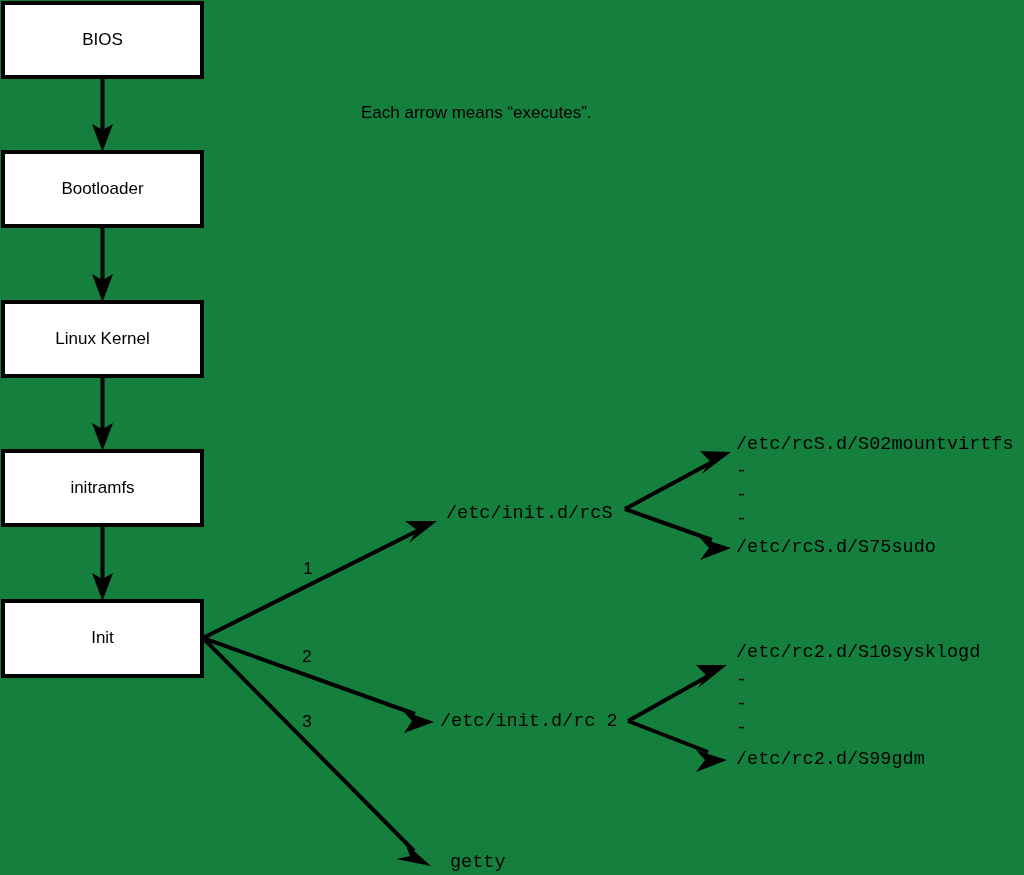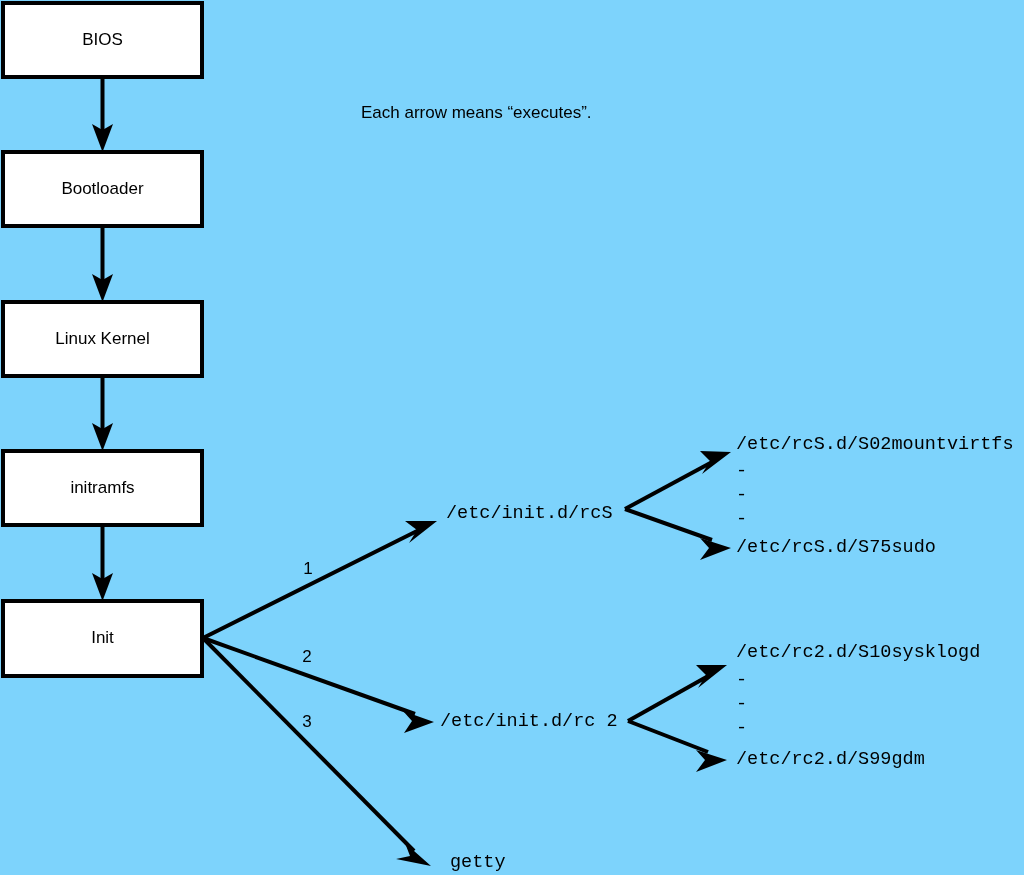--- a/index.html
+++ b/index.html
@@ -4,21 +4,21 @@
 <style>
   html, body {
     margin: 0;
     padding: 0;
     background: #ffffff;
   }
   #diagram-root {
     position: relative;
     width: 1024px;
     height: 875px;
-    background: #7dd3fc;
+    background: #15803d;
     overflow: hidden;
     font-family: "Liberation Sans", sans-serif;
   }
   svg#boot-diagram {
     display: block;
     width: 1024px;
     height: 875px;
   }
   .node-box {
     fill: #ffffff;

